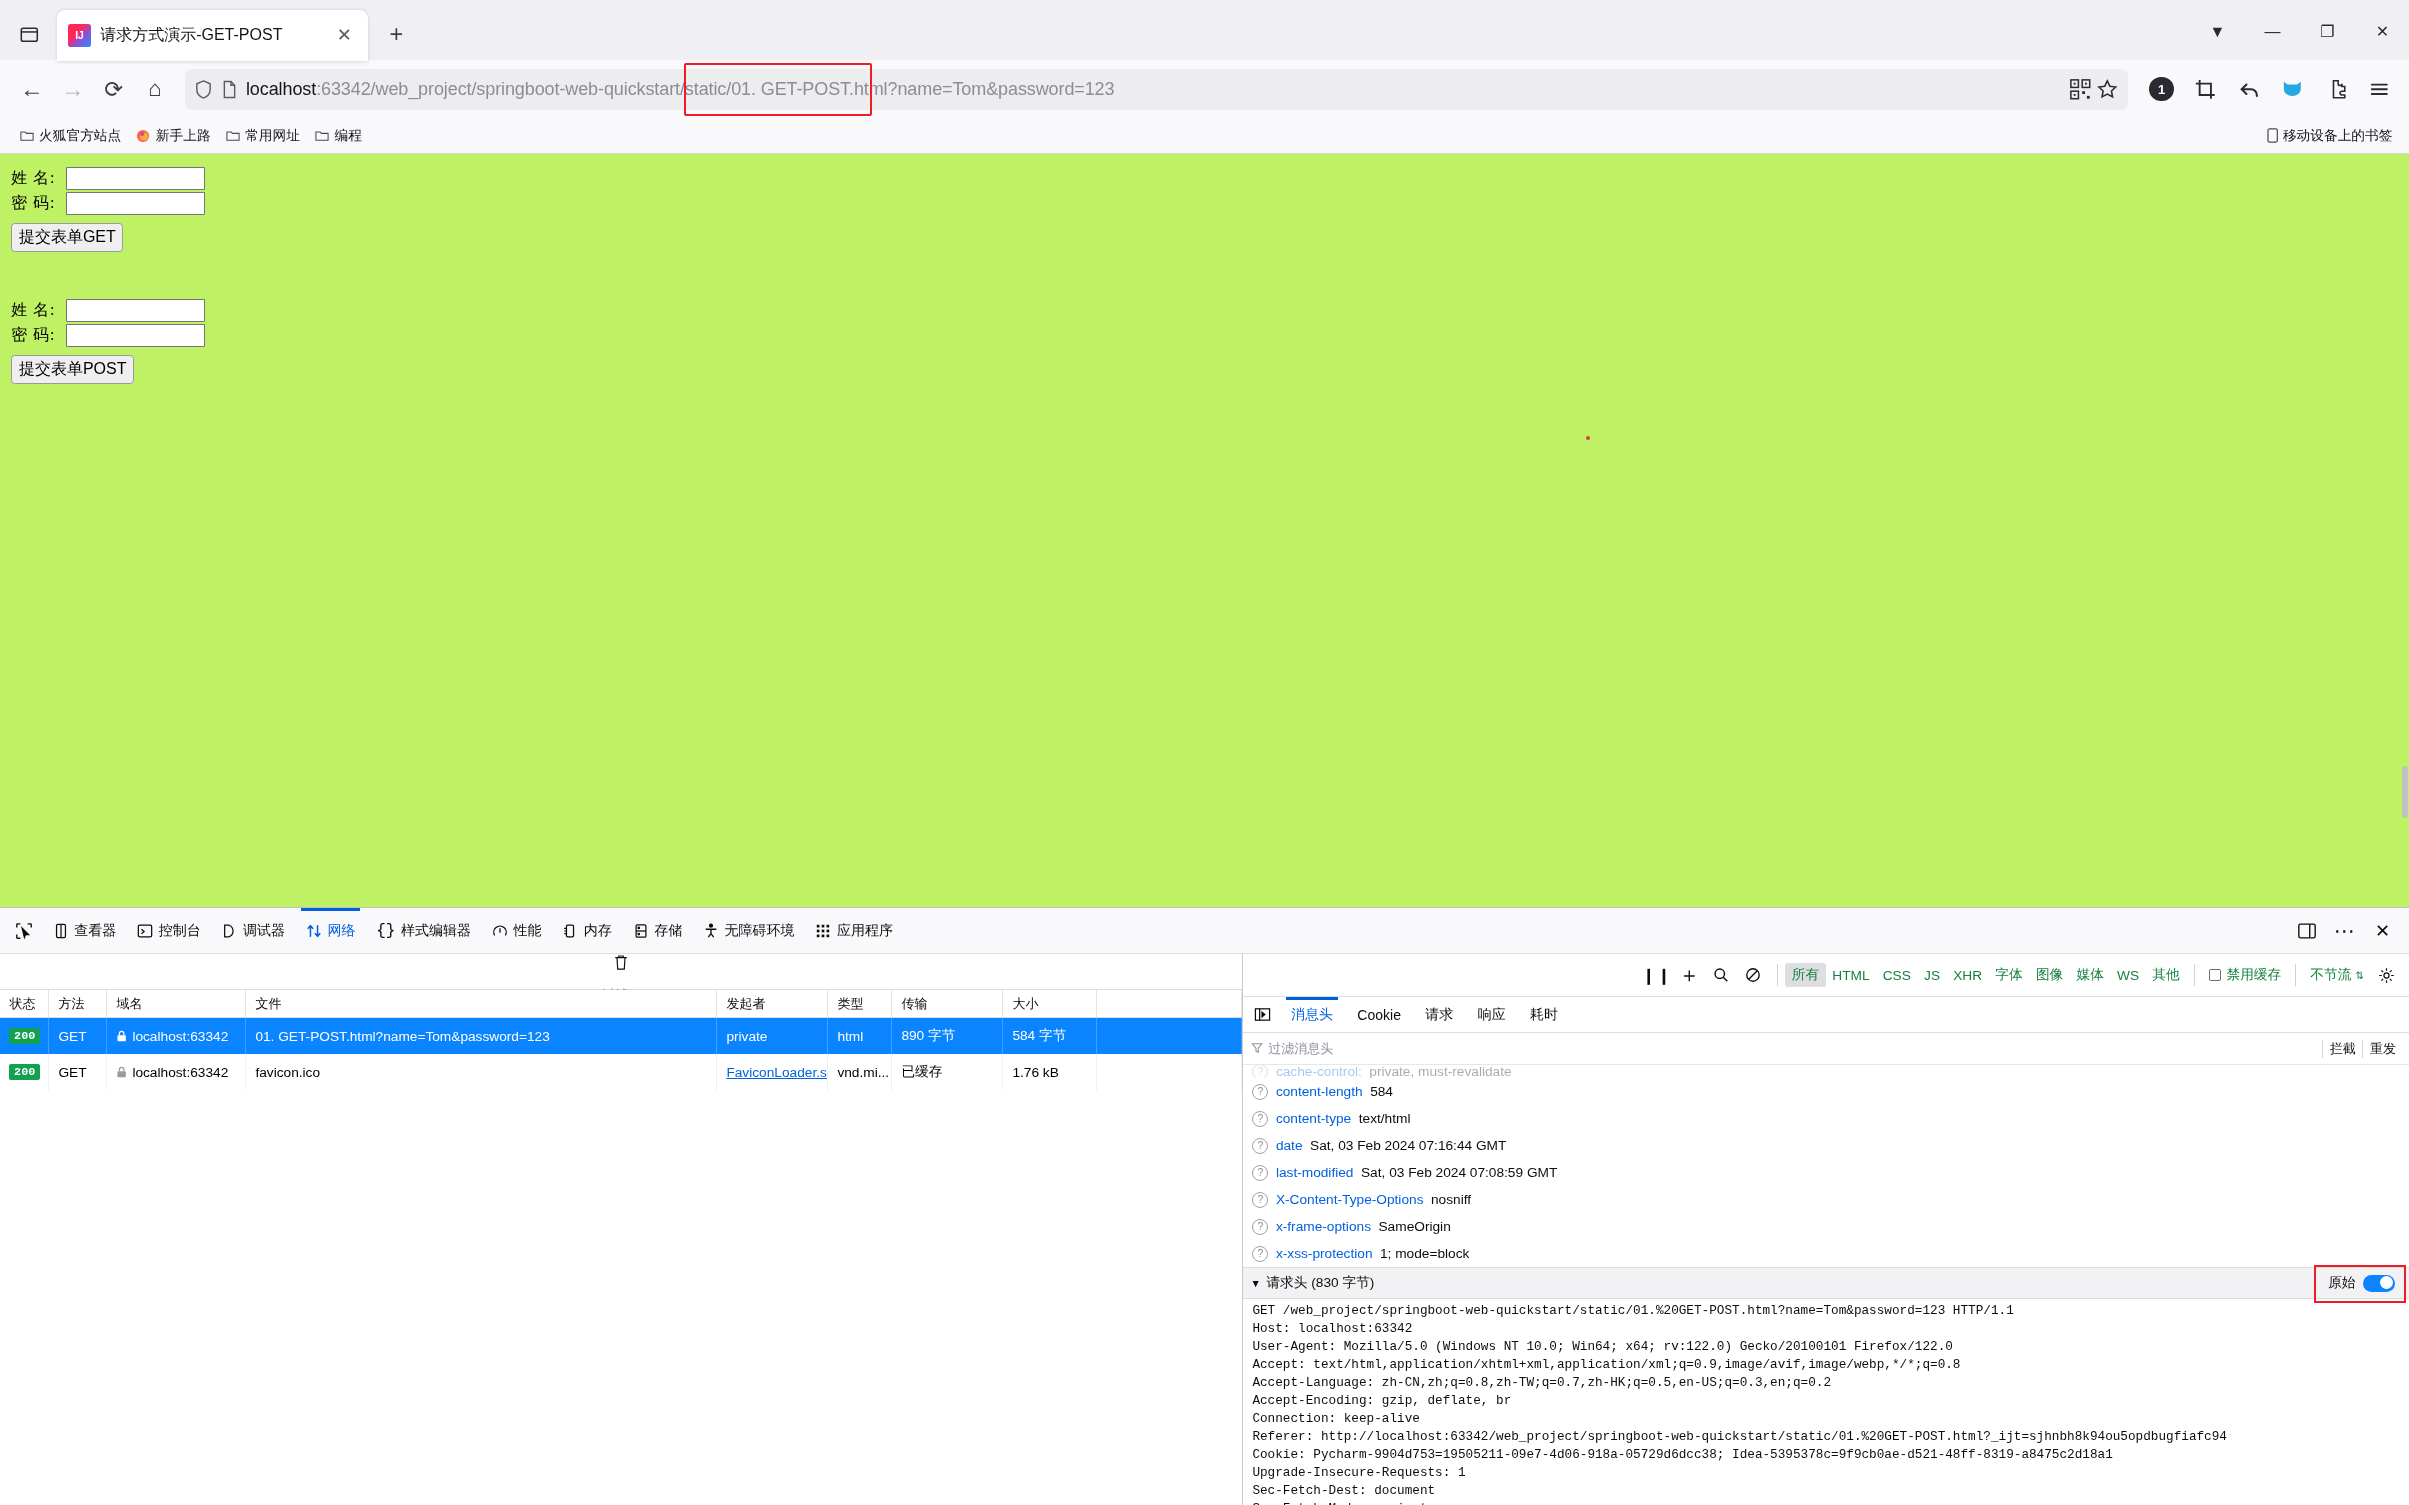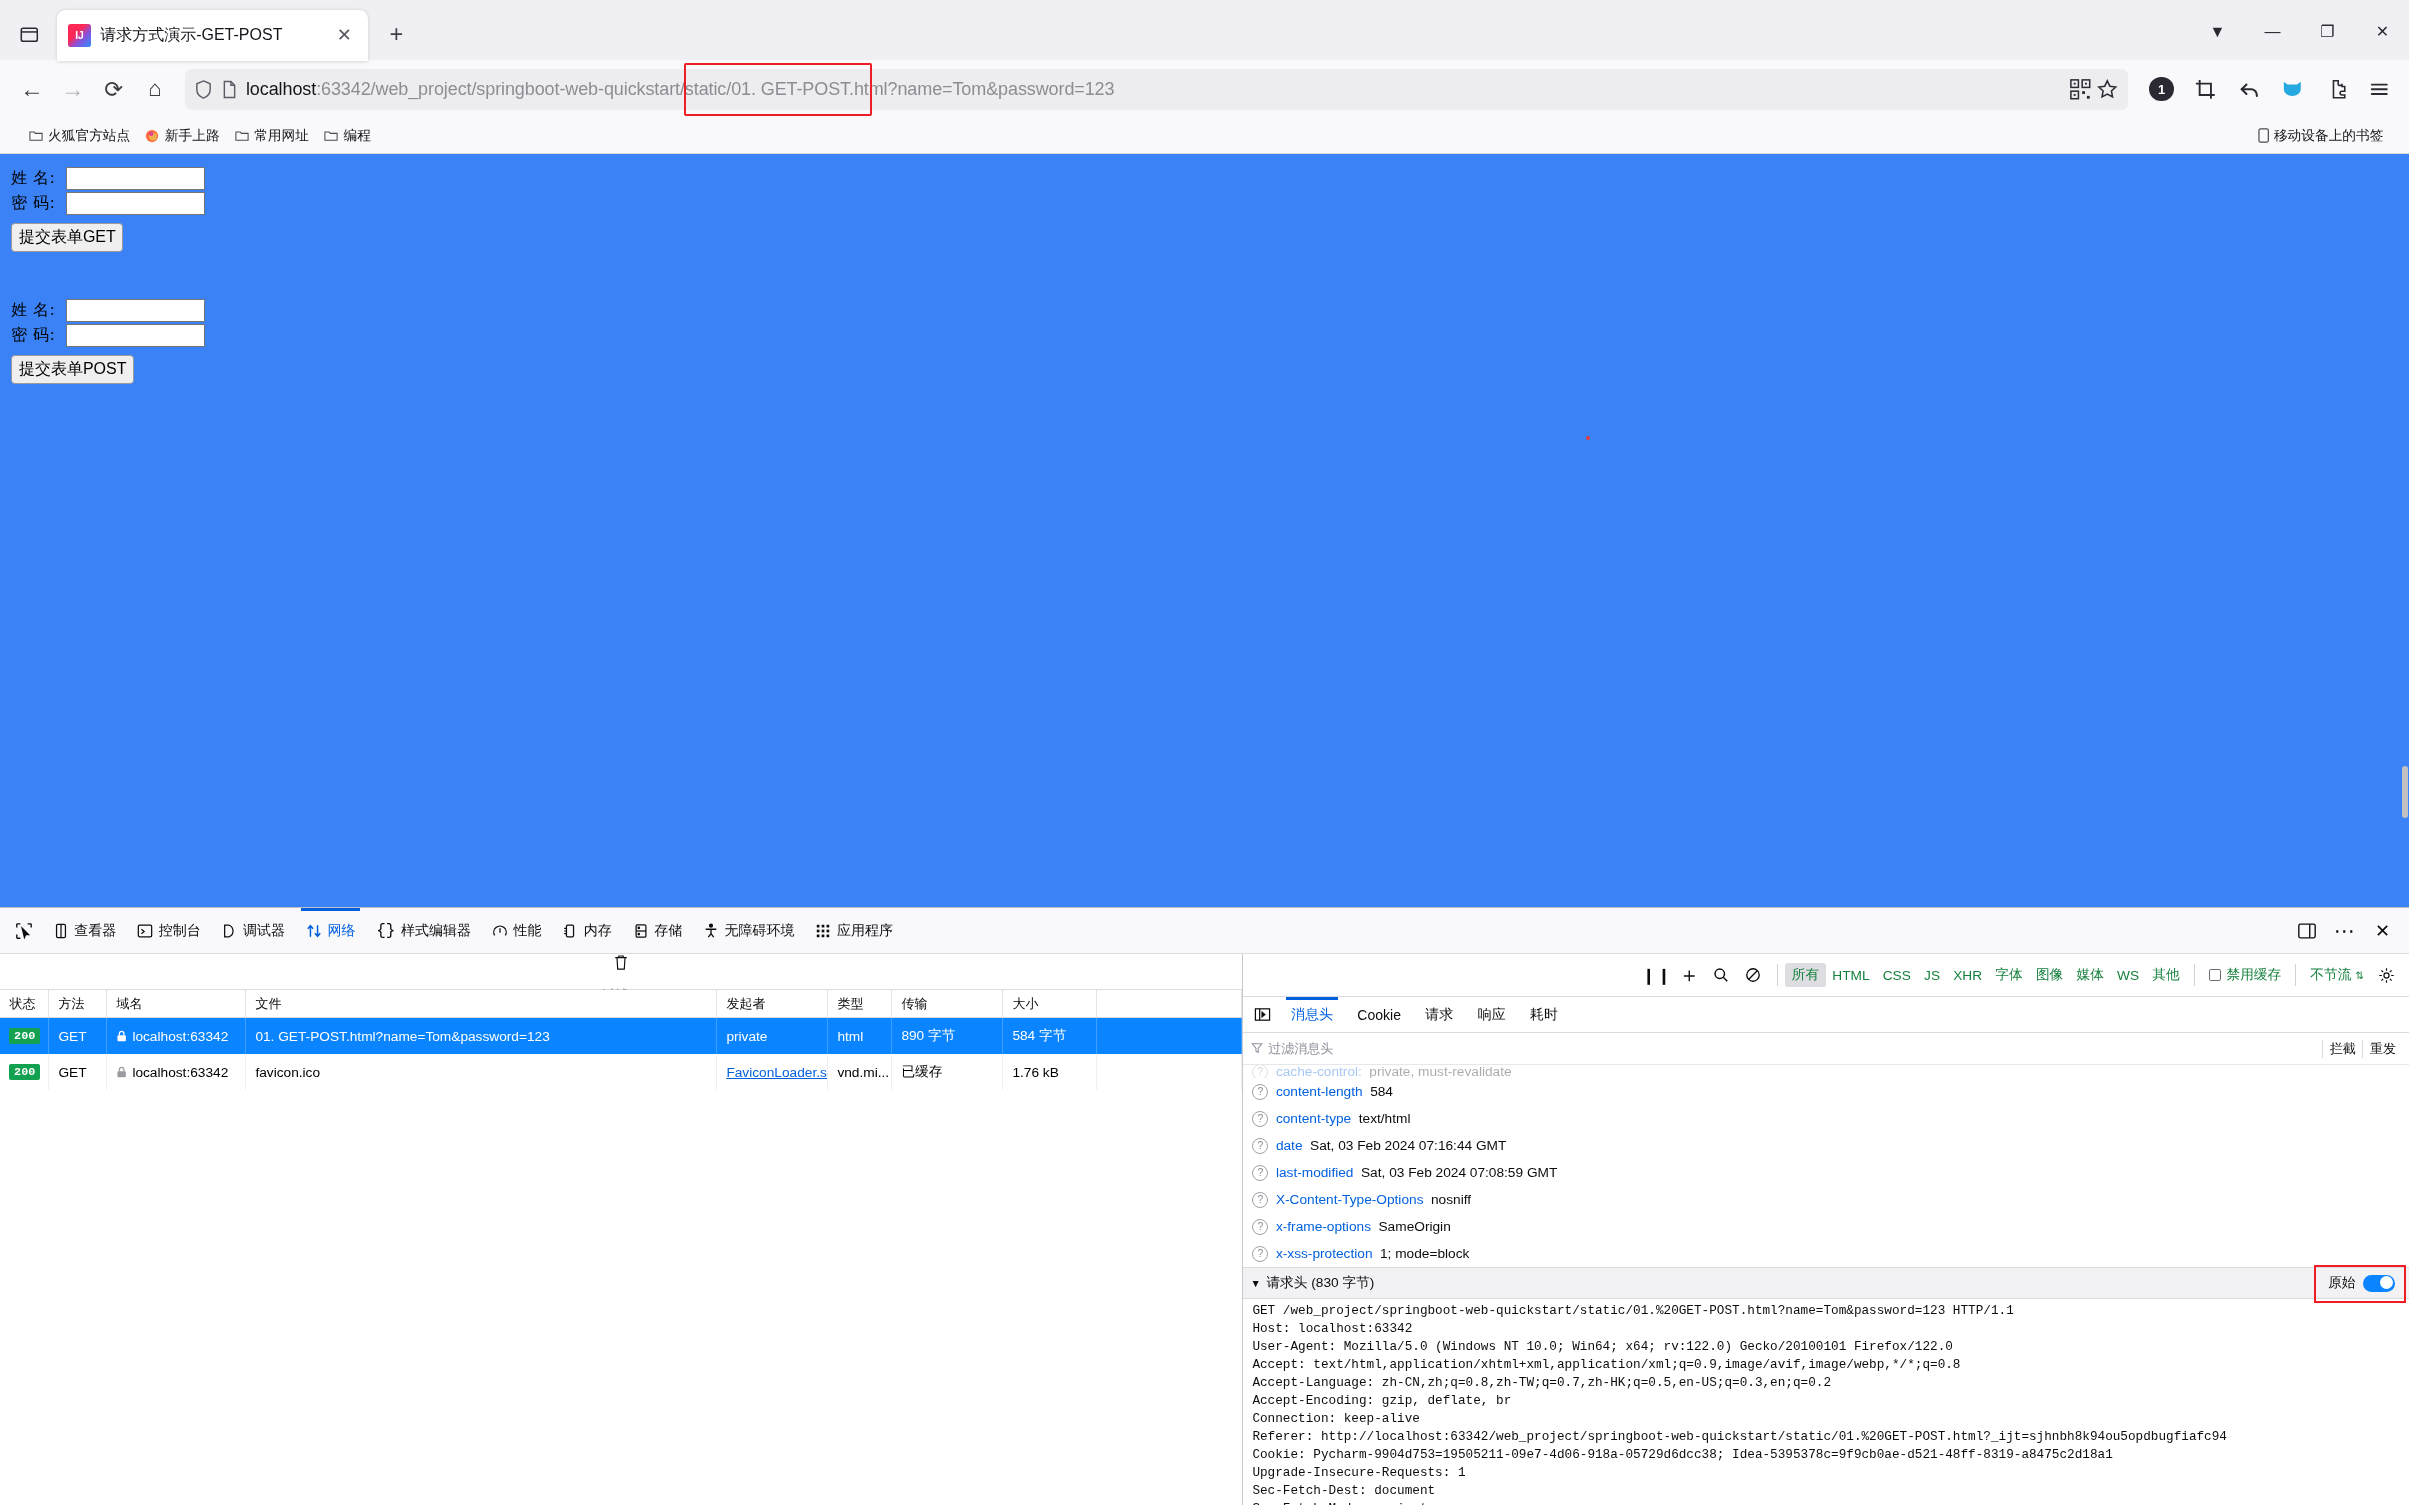--- a/index.html
+++ b/index.html
@@ -67,28 +67,28 @@
     position:absolute; left:499px; top:-5.6px; width:188px; height:53px;
     border:2.4px solid #ee1c25; border-radius:1.9px; pointer-events:none;
   }
   .urlbar-right { margin-left:auto; display:flex; align-items:center; gap:3.8px;
       padding-left:7.5px; }
   .tb-icons { display:flex; align-items:center; gap:5.6px; margin-left:5.6px; }
   .tb-icon { width:38px;height:38px;display:flex;align-items:center;justify-content:center;
      border-radius:5.6px; color:#2b2a33; }
 
   .bookmarks { height:36px; background:#f9f9fb; display:flex; align-items:center;
-      padding:0 21px; border-bottom:0.9px solid #d7d7db; }
+      padding:0 12px; border-bottom:0.9px solid #d7d7db; }
   .bm { display:flex; align-items:center; gap:5.6px; padding:3.8px 7.5px; border-radius:4.7px;
       font-size:13.7px; color:#15141a; }
   .bm-right { margin-left:auto; display:flex; align-items:center; gap:4.7px;
       font-size:13.7px; color:#15141a; padding-right:5.6px;}
 
   
-  .page { height:753px; background:#3b82f6; position:relative; padding:13px 9.4px 0 11.3px; }
+  .page { height:753px; background:#bef264; position:relative; padding:13px 9.4px 0 11.3px; }
   .frm-row { display:flex; align-items:center; margin-bottom:2.8px; }
   .frm-label { font-size:16px; color:#000; width:55px; letter-spacing:0.9px;
      font-family:"Liberation Serif", serif;}
   .frm-input { width:139px; height:22.6px; border:1.2px solid #767676; background:#fff;
      border-radius:0.9px; }
   .frm-btn { font-size:16px; padding:2.8px 6.6px; background:#efefef;
      border:1.2px solid #9a9a9a; border-radius:3.8px; color:#000; margin-top:5.6px;
      font-family:"Liberation Sans", sans-serif; }
   .form-gap { height:47px; }
   .red-dot { position:absolute; left:1586px; top:282px; width:3.8px; height:3.8px;

